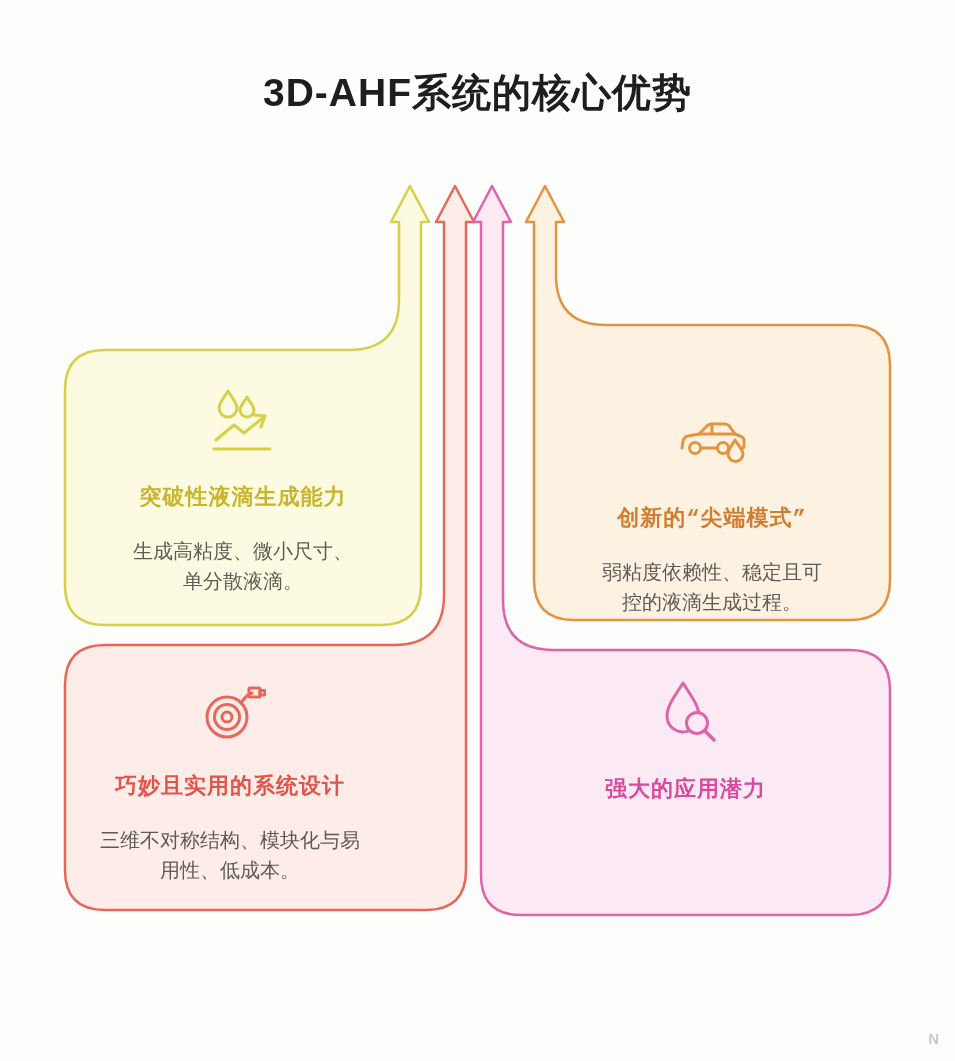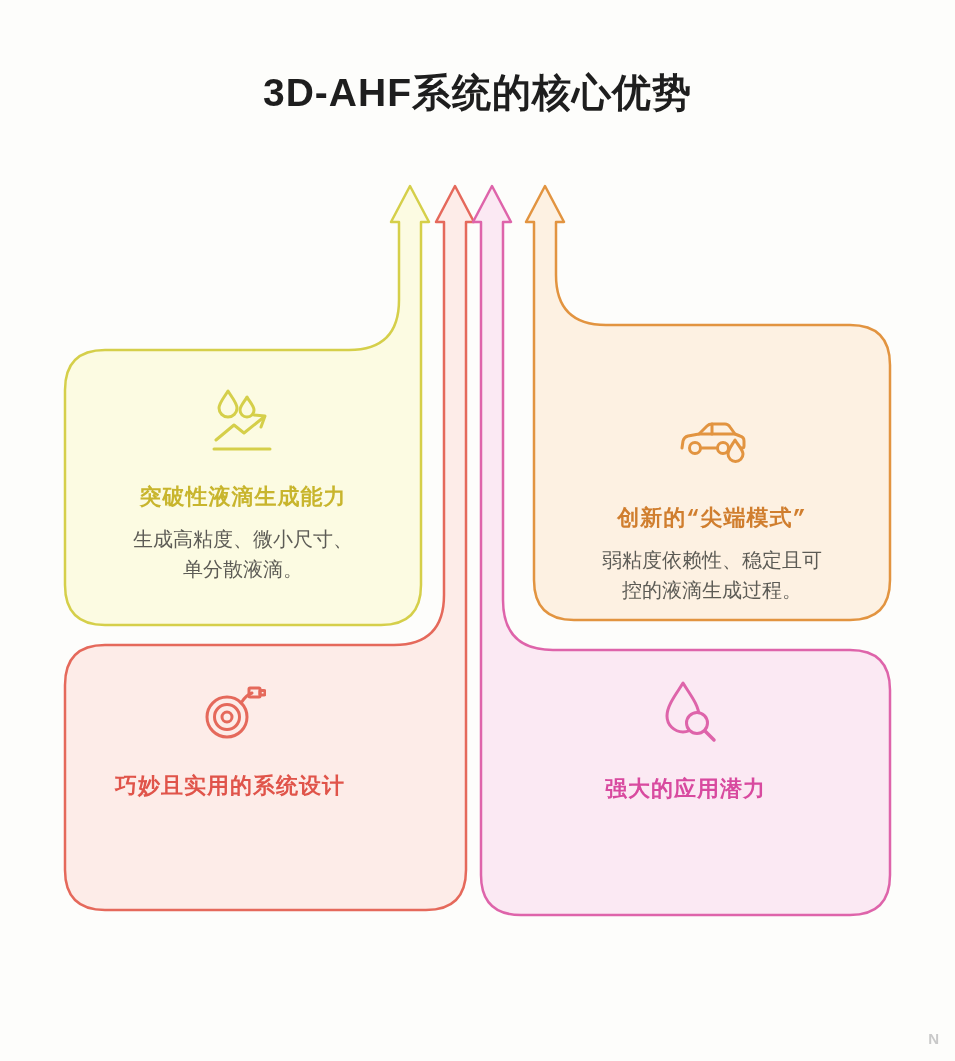--- a/index.html
+++ b/index.html
@@ -43,21 +43,21 @@
     font-weight: 700;
     margin-top: 24px;
     letter-spacing: 1px;
     white-space: nowrap;
     font-family: Liberation Mono, monospace;
   }
   .card-body {
     font-size: 20px;
     color: #5c5b55;
     line-height: 1.5;
-    margin-top: 12px;
+    margin-top: 24px;
     white-space: pre-line;
   }
   .card-yellow { left: 65px;  top: 350px; width: 356px; height: 275px; padding-top: 36px; }
   .card-orange { left: 534px; top: 325px; width: 356px; height: 295px; padding-top: 82px; }
   .card-red    { left: 65px;  top: 645px; width: 330px; height: 265px; padding-top: 30px; }
   .card-pink   { left: 481px; top: 650px; width: 409px; height: 243px; padding-top: 28px; }
   .watermark {
     position: absolute;
     right: 16px;
     bottom: 14px;
@@ -121,20 +121,22 @@
       <g fill="none" stroke-width="3" stroke-linecap="round" stroke-linejoin="round" stroke="#e5695b">
         <circle cx="33" cy="42" r="20"></circle>
         <circle cx="33" cy="42" r="12.5"></circle>
         <circle cx="33" cy="42" r="5"></circle>
         <path d="M47,28 Q52,20 58,18"></path>
         <rect x="55" y="13" width="11" height="9" rx="1"></rect>
         <rect x="66" y="15.5" width="5" height="4.5" rx="1"></rect>
       </g>
     </svg>
     <div class="card-title" style="color: rgb(224, 84, 74);">巧妙且实用的系统设计</div>
+    <div class="card-body">三维不对称结构、模块化与易
+用性、低成本。</div>
   </div>
 
   <div class="card card-pink">
     <svg class="icon" viewBox="0 0 72 72">
       <g fill="none" stroke-width="3" stroke-linecap="round" stroke-linejoin="round" stroke="#de64aa">
         <path d="M33,5 C27,15 17,27 17,38 a16,16 0 0 0 32,0 C49,27 39,15 33,5 Z"></path>
         <circle cx="47" cy="45" r="10.5" fill="#fbe9f3"></circle>
         <path d="M55,53 L64,62" stroke-width="3.5"></path>
       </g>
     </svg>

